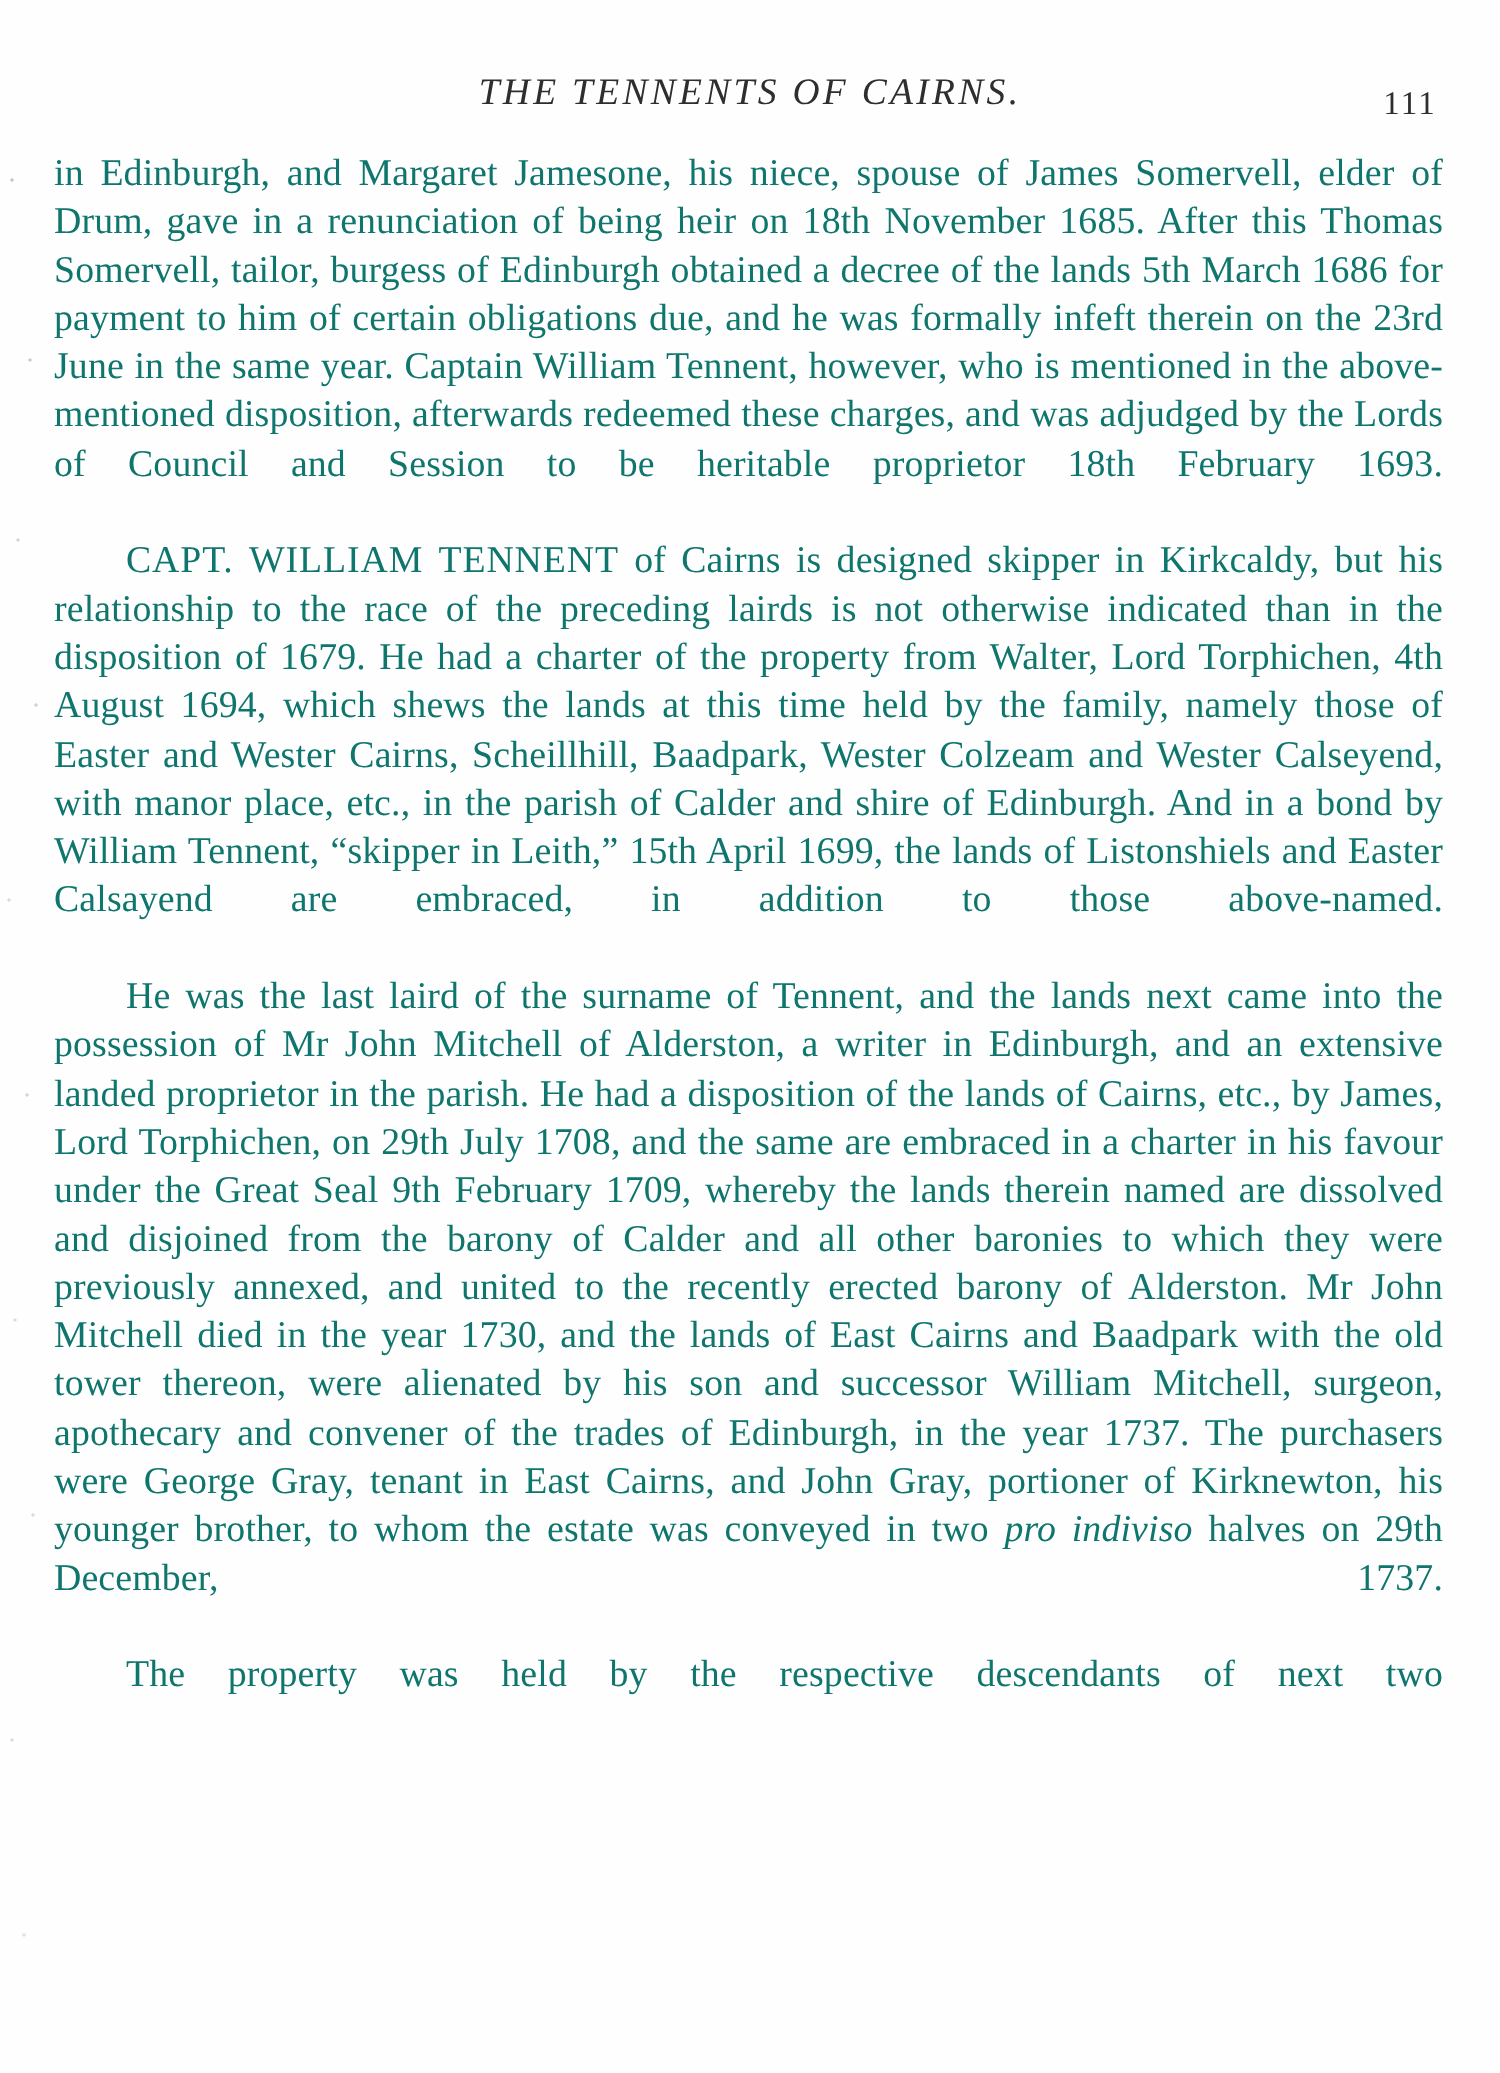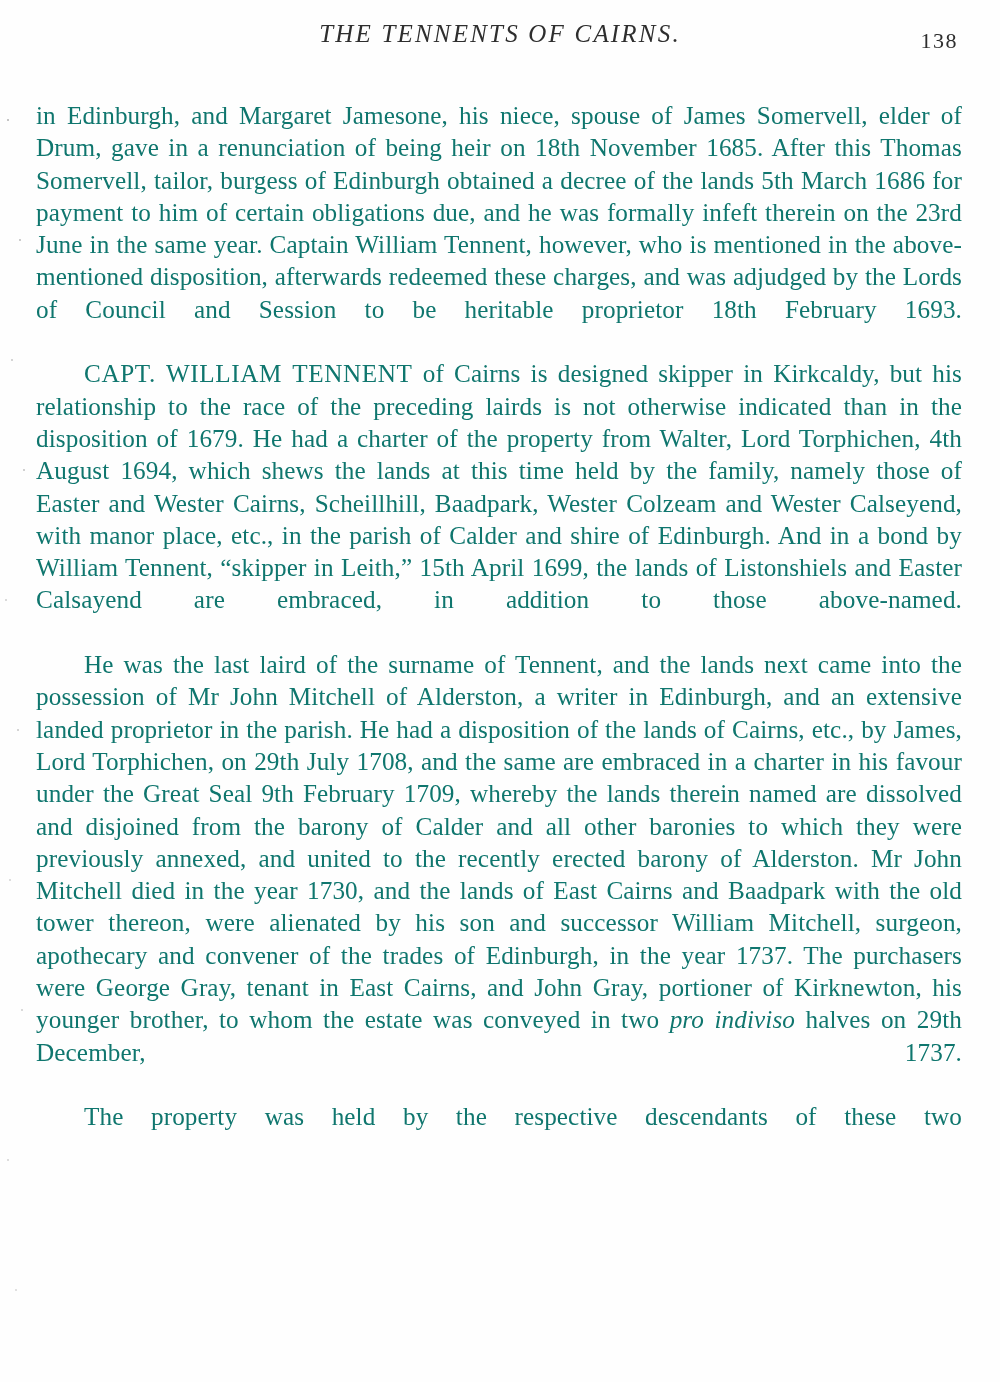--- a/index.html
+++ b/index.html
@@ -37,21 +37,21 @@
       radial-gradient(circle at 18px 730px, rgba(90,90,90,0.25) 0.8px, transparent 1.4px),
       radial-gradient(circle at 10px 880px, rgba(90,90,90,0.20) 0.8px, transparent 1.4px),
       radial-gradient(circle at 22px 1010px, rgba(90,90,90,0.22) 0.8px, transparent 1.4px),
       radial-gradient(circle at 8px 1160px, rgba(90,90,90,0.20) 0.8px, transparent 1.4px),
       radial-gradient(circle at 16px 1290px, rgba(90,90,90,0.18) 0.8px, transparent 1.4px);
     pointer-events: none;
   }
   .header {
     position: absolute;
     left: 0;
-    top: 20px;
+    top: 48px;
     width: 1000px;
     height: 46px;
   }
   .running-head {
     position: absolute;
     left: 0;
     top: 0;
     width: 1000px;
     text-align: center;
     font-family: "Liberation Serif", serif;
@@ -108,27 +108,27 @@
 </style>
 </head>
 <body>
 
 <div class="page">
 
   <div class="scan-speckle"></div>
 
   <div class="header">
     <div class="running-head">THE TENNENTS OF CAIRNS.</div>
-    <div class="folio">138</div>
+    <div class="folio">111</div>
   </div>
 
   <div class="body-text">
 
     <p class="para">in Edinburgh, and Margaret Jamesone, his niece, spouse of James Somervell, elder of Drum, gave in a renunciation of being heir on 18th November 1685. After this Thomas Somervell, tailor, burgess of Edinburgh obtained a decree of the lands 5th March 1686 for payment to him of certain obligations due, and he was formally infeft therein on the 23rd June in the same year. Captain William Tennent, however, who is mentioned in the above-mentioned disposition, afterwards redeemed these charges, and was adjudged by the Lords of Council and Session to be heritable proprietor 18th February 1693.</p>
 
     <p class="para indent"><span class="smallcaps">CAPT. WILLIAM TENNENT</span><span> of Cairns is designed skipper in Kirkcaldy, but his relationship to the race of the preceding lairds is not otherwise indicated than in the disposition of 1679. He had a charter of the property from Walter, Lord Torphichen, 4th August 1694, which shews the lands at this time held by the family, namely those of Easter and Wester Cairns, Scheillhill, Baadpark, Wester Colzeam and Wester Calseyend, with manor place, etc., in the parish of Calder and shire of Edinburgh. And in a bond by William Tennent, “skipper in Leith,” 15th April 1699, the lands of Listonshiels and Easter Calsayend are embraced, in addition to those above-named.</span></p>
 
     <p class="para indent"><span>He was the last laird of the surname of Tennent, and the lands next came into the possession of Mr John Mitchell of Alderston, a writer in Edinburgh, and an extensive landed proprietor in the parish. He had a disposition of the lands of Cairns, etc., by James, Lord Torphichen, on 29th July 1708, and the same are embraced in a charter in his favour under the Great Seal 9th February 1709, whereby the lands therein named are dissolved and disjoined from the barony of Calder and all other baronies to which they were previously annexed, and united to the recently erected barony of Alderston. Mr John Mitchell died in the year 1730, and the lands of East Cairns and Baadpark with the old tower thereon, were alienated by his son and successor William Mitchell, surgeon, apothecary and convener of the trades of Edinburgh, in the year 1737. The purchasers were George Gray, tenant in East Cairns, and John Gray, portioner of Kirknewton, his younger brother, to whom the estate was conveyed in two </span><span class="ital">pro indiviso</span><span> halves on 29th December, 1737.</span></p>
 
-    <p class="para indent">The property was held by the respective descendants of these two</p>
+    <p class="para indent">The property was held by the respective descendants of next two</p>
 
   </div>
 </div>
 
 </body></html>

